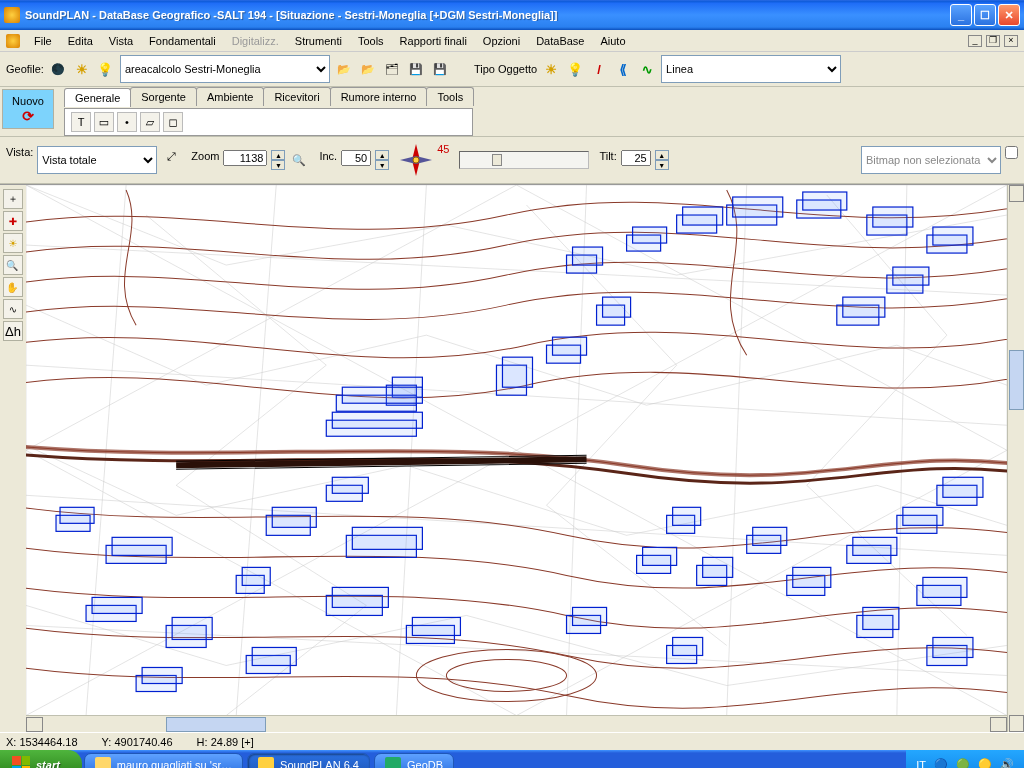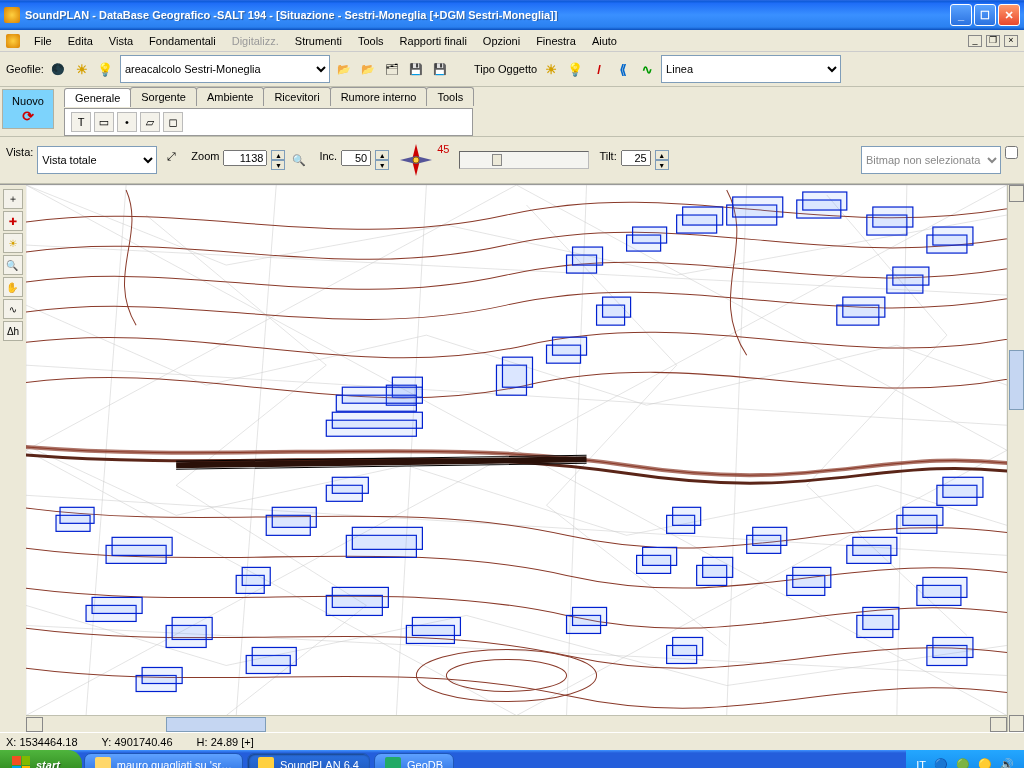--- a/index.html
+++ b/index.html
@@ -103,21 +103,21 @@
   <div class="app-icon2"></div>
   <span class="mi">File</span>
   <span class="mi">Edita</span>
   <span class="mi">Vista</span>
   <span class="mi">Fondamentali</span>
   <span class="mi disabled">Digitalizz.</span>
   <span class="mi">Strumenti</span>
   <span class="mi">Tools</span>
   <span class="mi">Rapporti finali</span>
   <span class="mi">Opzioni</span>
-  <span class="mi">Finestra</span>
+  <span class="mi">DataBase</span>
   <span class="mi">Aiuto</span>
   <div class="mdi">
     <span>_</span>
     <span>❐</span>
     <span>×</span>
   </div>
 </div>
 
 <div class="toolbar">
   <span class="lbl">Geofile:</span>
@@ -221,21 +221,21 @@
 </div>
 
 <div class="workarea">
   <div class="lefttools">
     <span class="tbtn">＋</span>
     <span class="tbtn red">✚</span>
     <span class="tbtn yellow">☀</span>
     <span class="tbtn">🔍</span>
     <span class="tbtn">✋</span>
     <span class="tbtn">∿</span>
-    <span class="tbtn" style="font-size:10px">Δh</span>
+    <span class="tbtn" style="font-size:13px">Δh</span>
   </div>
 
   <div class="canvas-wrap">
     <div class="canvas">
       <svg viewBox="0 0 980 530" preserveAspectRatio="none">
 
         <g stroke="#c8c8c8" stroke-width="0.5" fill="none">
           <path d="M0 0 L980 0 L980 530 L0 530 Z"></path>
           <path d="M0 0 L200 80 L420 40 L650 90 L980 30 M0 120 L180 200 L400 150 L620 220 L870 160 L980 200 M0 260 L150 330 L380 280 L600 350 L850 300 L980 340 M0 420 L200 480 L440 430 L700 500 L980 460"></path>
           <path d="M100 0 L60 530 M250 0 L210 530 M400 0 L370 530 M560 0 L540 530 M720 0 L700 530 M880 0 L870 530"></path>

